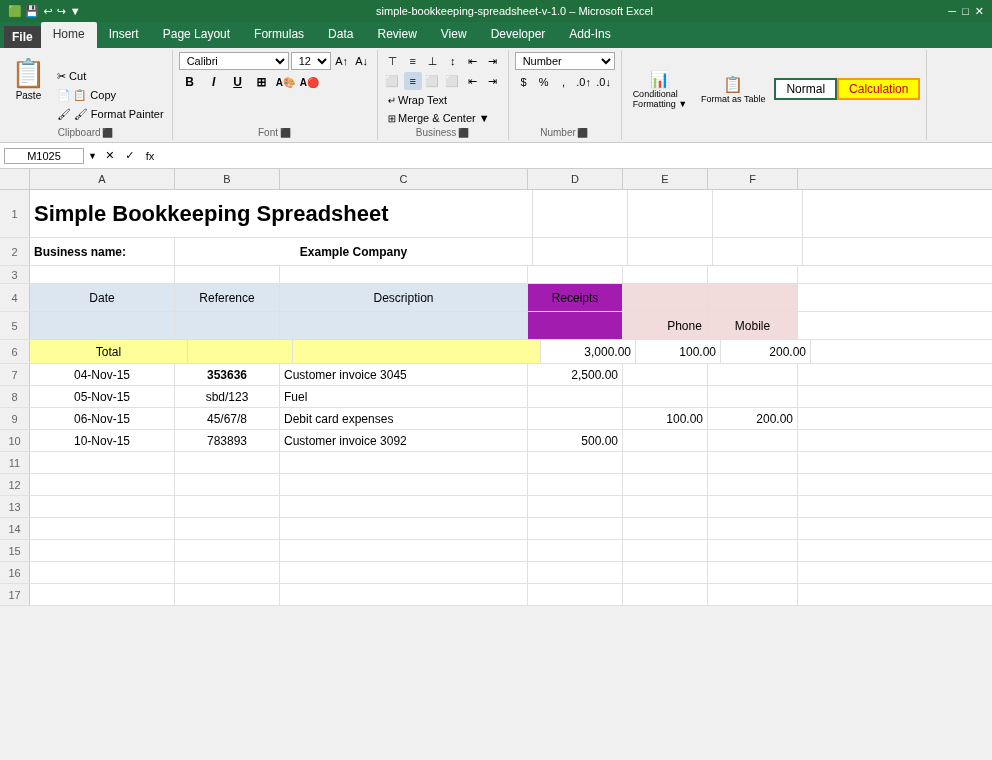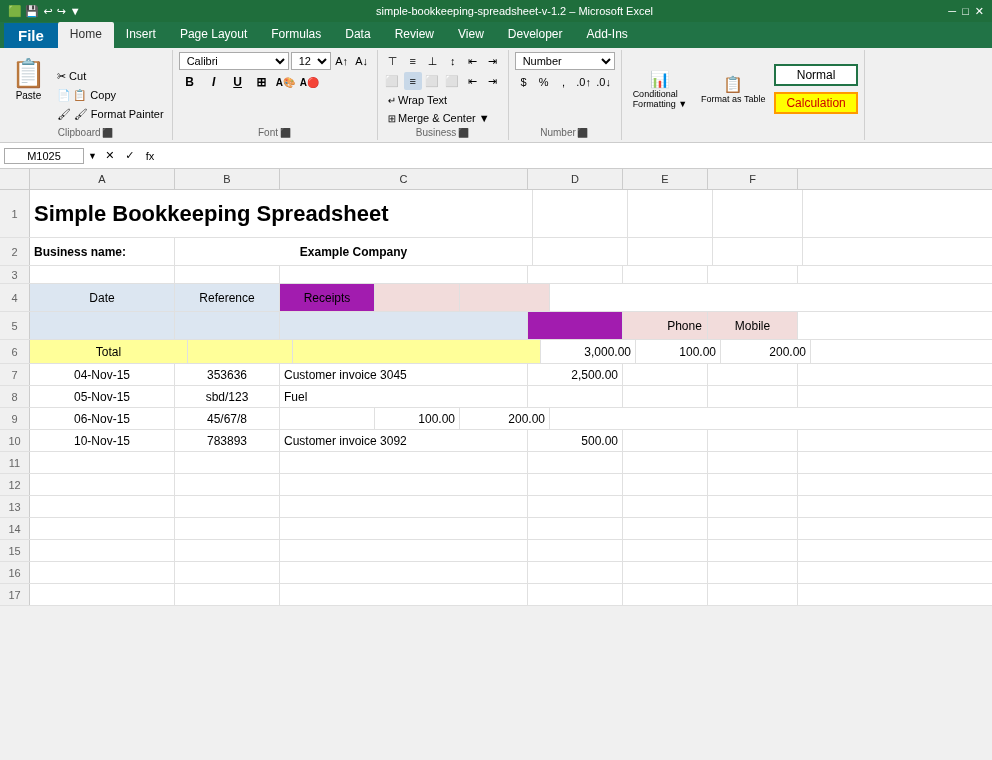--- a/index.html
+++ b/index.html
@@ -20,24 +20,24 @@
     .title-bar-controls { display: flex; gap: 6px; }
 
     
     .ribbon-tabs {
       background: #217346;
       display: flex;
       align-items: flex-end;
       padding-left: 4px;
     }
     .file-tab {
-      background: #0369a1;
+      background: #404040;
       color: white;
-      padding: 4px 14px;
-      font-size: 15px;
+      padding: 4px 8px;
+      font-size: 12px;
       font-weight: bold;
       cursor: pointer;
       border: none;
     }
     .ribbon-tab {
       background: transparent;
       color: white;
       padding: 5px 12px;
       font-size: 12px;
       cursor: pointer;
@@ -200,21 +200,21 @@
 <body>
 
 <div class="title-bar">
   <div class="title-bar-icons">
     <span>🟩</span>
     <span>💾</span>
     <span>↩</span>
     <span>↪</span>
     <span>▼</span>
   </div>
-  <div class="title-bar-title">simple-bookkeeping-spreadsheet-v-1.2 – Microsoft Excel</div>
+  <div class="title-bar-title">simple-bookkeeping-spreadsheet-v-1.0 – Microsoft Excel</div>
   <div class="title-bar-controls">
     <span>─</span>
     <span>□</span>
     <span>✕</span>
   </div>
 </div>
 
 <div class="ribbon-tabs">
   <button class="file-tab">File</button>
   <button class="ribbon-tab active">Home</button>
@@ -345,21 +345,21 @@
         <span style="font-size:9px;text-align:left;">Conditional<br>Formatting ▼</span>
       </div>
     </div>
     <div style="display:flex;flex-direction:column;align-items:center;gap:2px;">
       <div class="ribbon-btn" style="font-size:10px;min-width:55px;text-align:center;">
         <span style="font-size:16px;">📋</span>
         <span style="font-size:9px;text-align:center;">Format
 as Table</span>
       </div>
     </div>
-    <div style="display:flex;flex-direction:column;gap:6px;">
+    <div style="display:flex;flex-direction:row;gap:0;">
       <div class="style-normal">
         <span>Normal</span>
       </div>
       <div class="style-calculation">
         <span>Calculation</span>
       </div>
     </div>
   </div>
 
 </div>
@@ -421,20 +421,23 @@
   </div>
 
   <div class="spreadsheet-row" style="height:28px;">
     <div class="row-num">4</div>
     <div class="cell center bg-blue-light" style="width:145px;">
       <span>Date</span>
     </div>
     <div class="cell center bg-blue-light" style="width:105px;">
       <span>Reference</span>
     </div>
+    <div class="cell center bg-blue-light" style="width:248px;">
+      <span>Description</span>
+    </div>
     <div class="cell center bg-green-light" style="width:95px;">
       <span>Receipts</span>
     </div>
     <div class="cell bg-red-light" style="width:85px;"></div>
     <div class="cell bg-red-light" style="width:90px;"></div>
   </div>
 
   <div class="spreadsheet-row" style="height:28px;">
     <div class="row-num">5</div>
     <div class="cell bg-blue-light" style="width:145px;"></div>
@@ -463,41 +466,42 @@
       <span>100.00</span>
     </div>
     <div class="cell right" style="width:90px;">
       <span>200.00</span>
     </div>
   </div>
 
   <div class="spreadsheet-row" style="height:22px;">
     <div class="row-num">7</div>
     <div class="cell center" style="width:145px;">04-Nov-15</div>
-    <div class="cell center" style="width:105px;">353636</div>
+    <div class="cell center" style="width:105px;font-weight:bold;">353636</div>
     <div class="cell" style="width:248px;">Customer invoice 3045</div>
     <div class="cell right" style="width:95px;">2,500.00</div>
     <div class="cell" style="width:85px;"></div>
     <div class="cell" style="width:90px;"></div>
   </div>
 
   <div class="spreadsheet-row" style="height:22px;">
     <div class="row-num">8</div>
     <div class="cell center" style="width:145px;">05-Nov-15</div>
     <div class="cell center" style="width:105px;">sbd/123</div>
     <div class="cell" style="width:248px;">Fuel</div>
     <div class="cell" style="width:95px;"></div>
     <div class="cell" style="width:85px;"></div>
     <div class="cell" style="width:90px;"></div>
   </div>
 
   <div class="spreadsheet-row" style="height:22px;">
     <div class="row-num">9</div>
     <div class="cell center" style="width:145px;">06-Nov-15</div>
     <div class="cell center" style="width:105px;">45/67/8</div>
+    <div class="cell" style="width:248px;">Debit card expenses</div>
     <div class="cell" style="width:95px;"></div>
     <div class="cell right" style="width:85px;">100.00</div>
     <div class="cell right" style="width:90px;">200.00</div>
   </div>
 
   <div class="spreadsheet-row" style="height:22px;">
     <div class="row-num">10</div>
     <div class="cell center" style="width:145px;">10-Nov-15</div>
     <div class="cell center" style="width:105px;">783893</div>
     <div class="cell" style="width:248px;">Customer invoice 3092</div>

